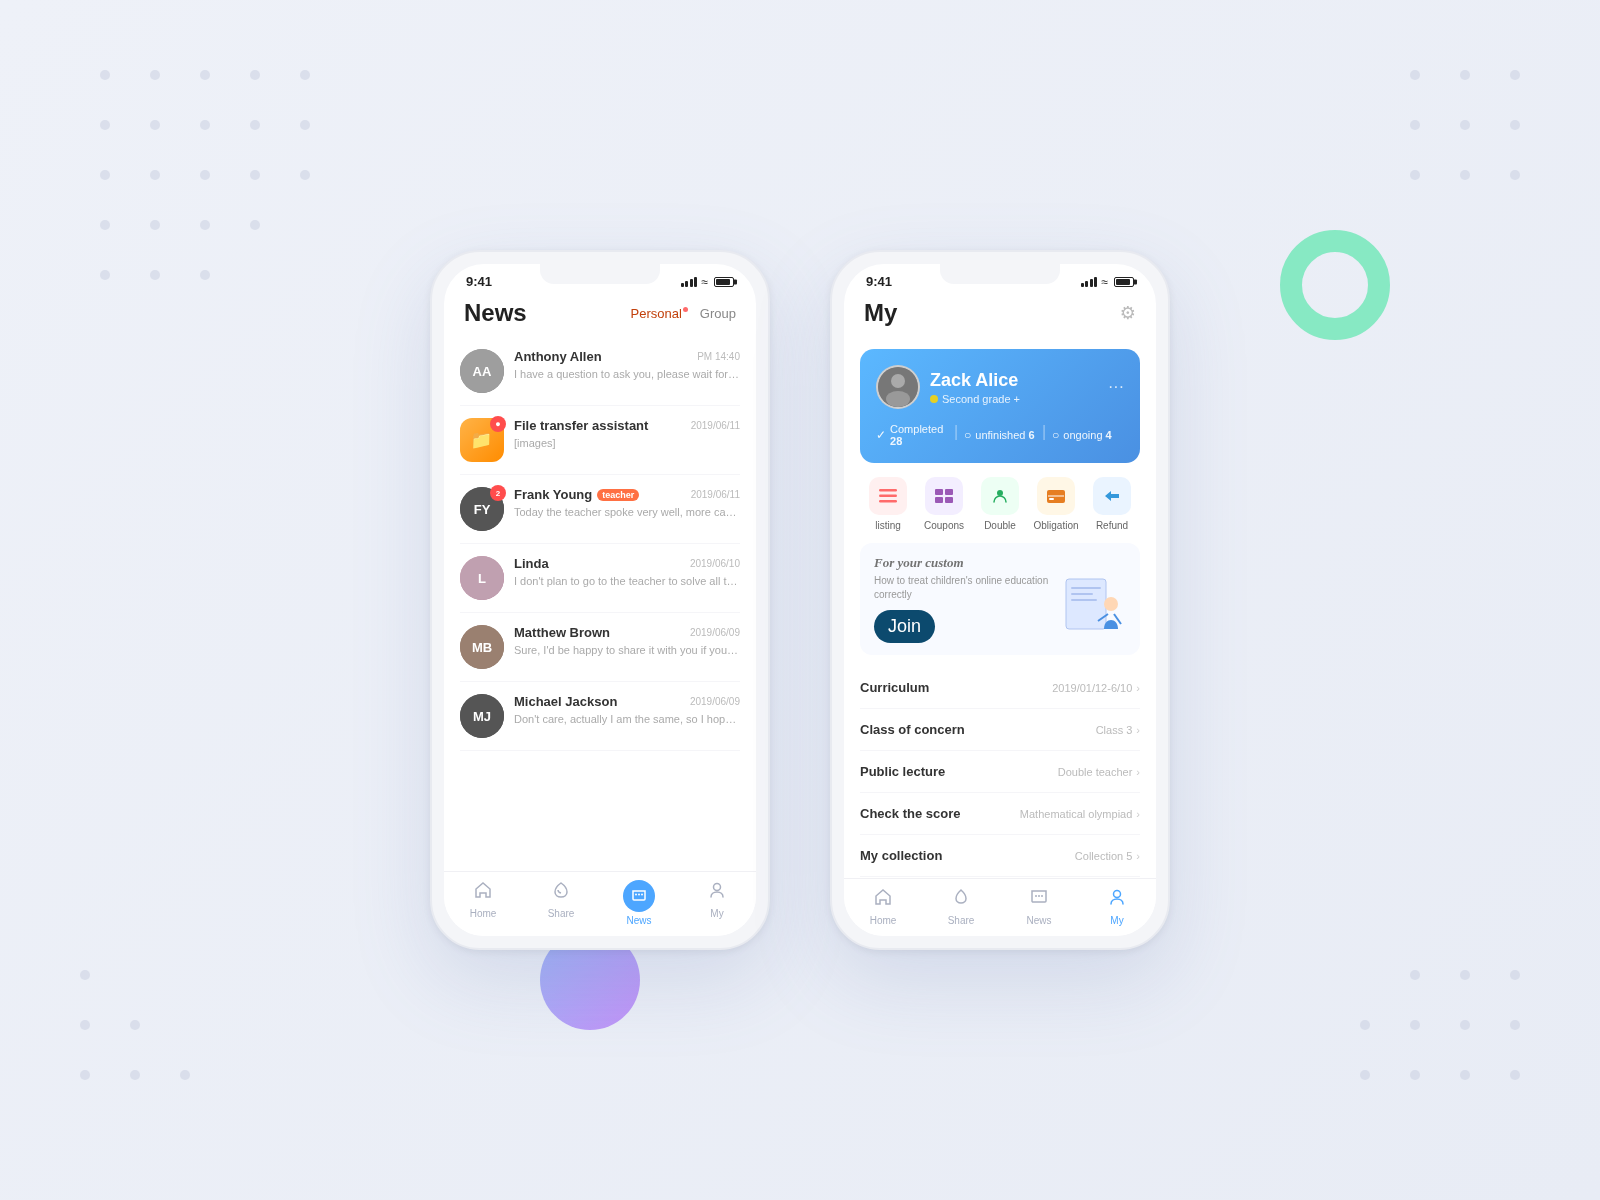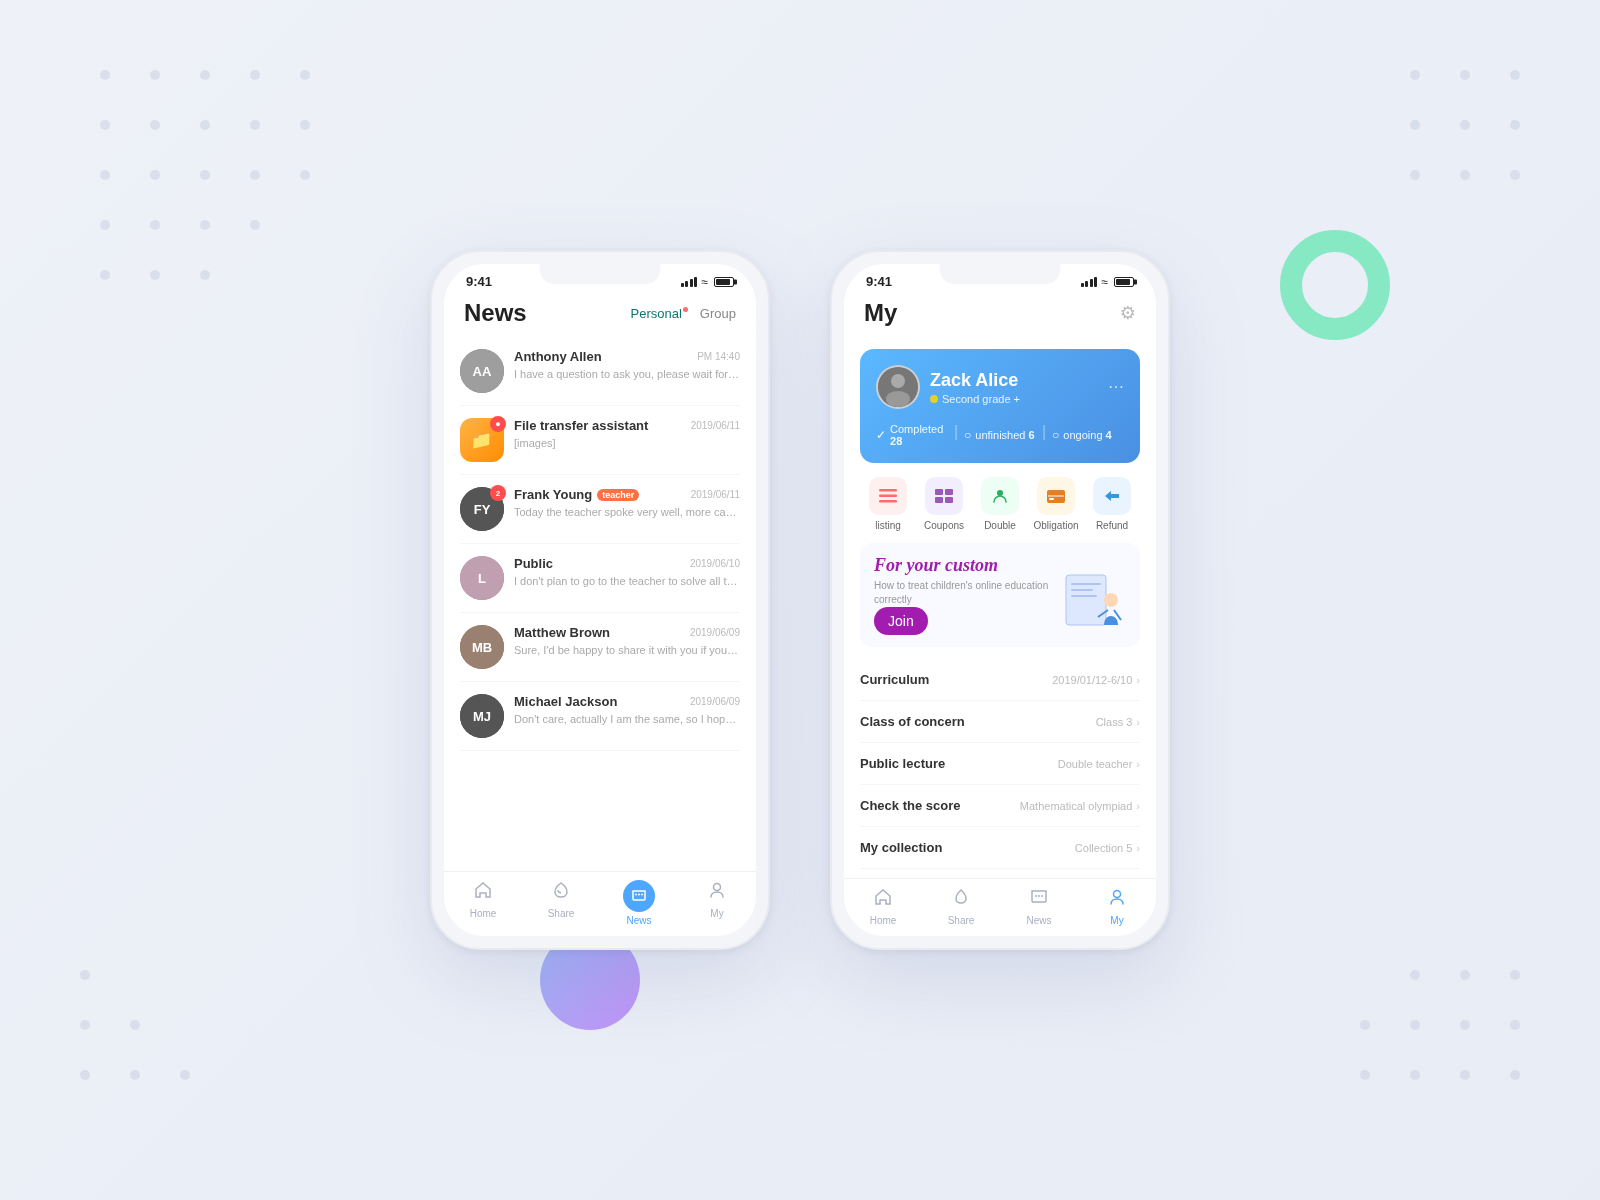--- a/index.html
+++ b/index.html
@@ -205,21 +205,21 @@
       display: flex;
       gap: 12px;
       align-items: center;
     }
     .news-tab {
       font-size: 13px;
       color: #888;
       cursor: pointer;
     }
     .news-tab.active {
-      color: #0f766e;
+      color: #c2410c;
     }
     .news-tab-dot {
       display: inline-block;
       width: 5px; height: 5px;
       background: #ff6b6b;
       border-radius: 50%;
       vertical-align: super;
       margin-left: 1px;
     }
 
@@ -403,40 +403,41 @@
       margin: 0 16px 12px;
       background: #f8faff;
       border-radius: 12px;
       padding: 12px 14px;
       display: flex;
       justify-content: space-between;
       align-items: center;
       flex-shrink: 0;
     }
     .promo-text h3 {
-      font-size: 18px;
+      font-size: 13px;
       font-style: italic;
       font-weight: 700;
-      color: #a21caf;
+      color: #737373;
       font-family: Georgia, serif;
     }
     .promo-text p {
       font-size: 10px;
       color: #999;
       margin-top: 3px;
       line-height: 1.4;
     }
     .promo-join-btn {
-      background: #a21caf;
+      background: #0c4a6e;
       color: #fff;
       border: none;
       border-radius: 20px;
       padding: 6px 14px;
-      font-size: 14px;
+      font-size: 18px;
       cursor: pointer;
+      margin-top: 8px;
       display: block;
     }
     .promo-art {
       width: 70px;
       height: 60px;
       position: relative;
     }
 
     .menu-list {
       flex: 1;
@@ -644,21 +645,21 @@
             <div style="position:relative;flex-shrink:0;">
               <div class="avatar-circle" style="background:linear-gradient(135deg,#d4a0b0,#a06080);">
                 <svg width="44" height="44" viewBox="0 0 44 44">
                     <circle cx="22" cy="22" r="22" fill="#c0a0b0"></circle>
                     <text x="22" y="27" text-anchor="middle" font-size="13" fill="#fff" font-family="sans-serif">L</text>
                   </svg>
               </div>
             </div>
             <div class="chat-body">
               <div class="chat-row1">
-                <span class="chat-name">Public</span>
+                <span class="chat-name">Linda</span>
                 <span class="chat-time">2019/06/10</span>
               </div>
               <div class="chat-msg">I don't plan to go to the teacher to solve all the problems.</div>
             </div>
           </div>
 
           <div class="chat-item">
             <div style="position:relative;flex-shrink:0;">
               <div class="avatar-circle" style="background:linear-gradient(135deg,#a08070,#7a6050);">
                 <svg width="44" height="44" viewBox="0 0 44 44">

